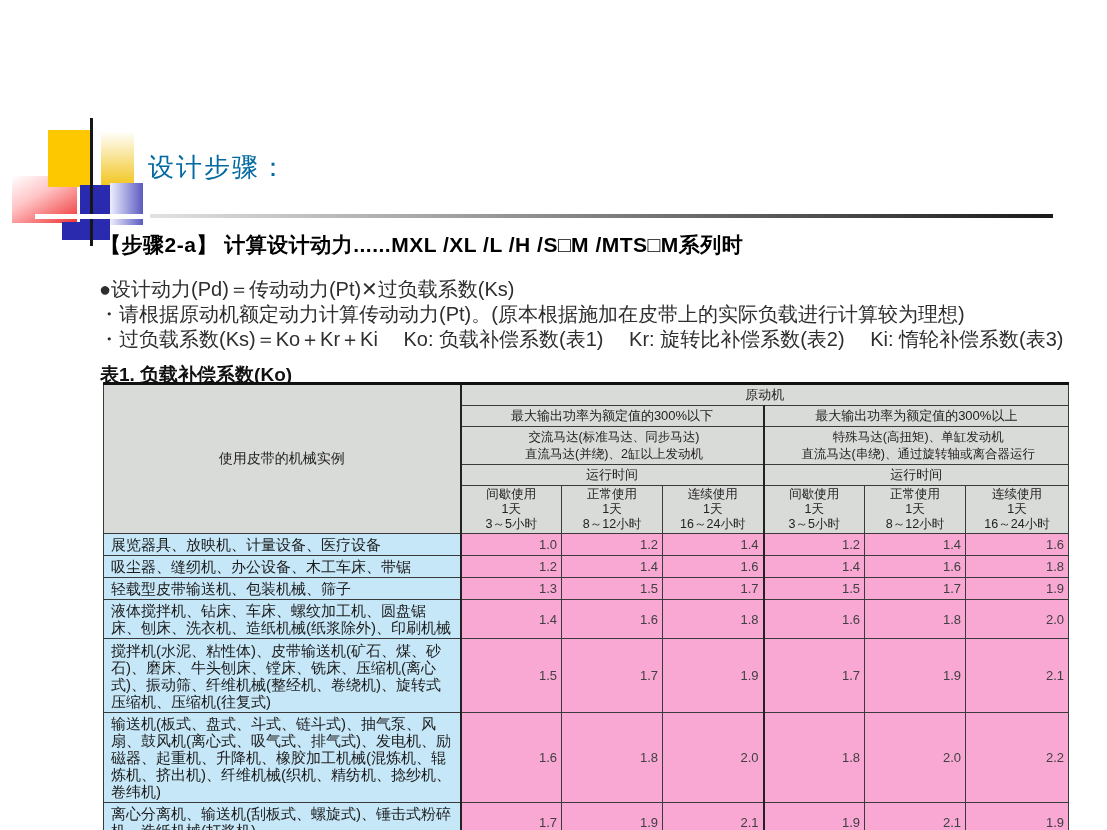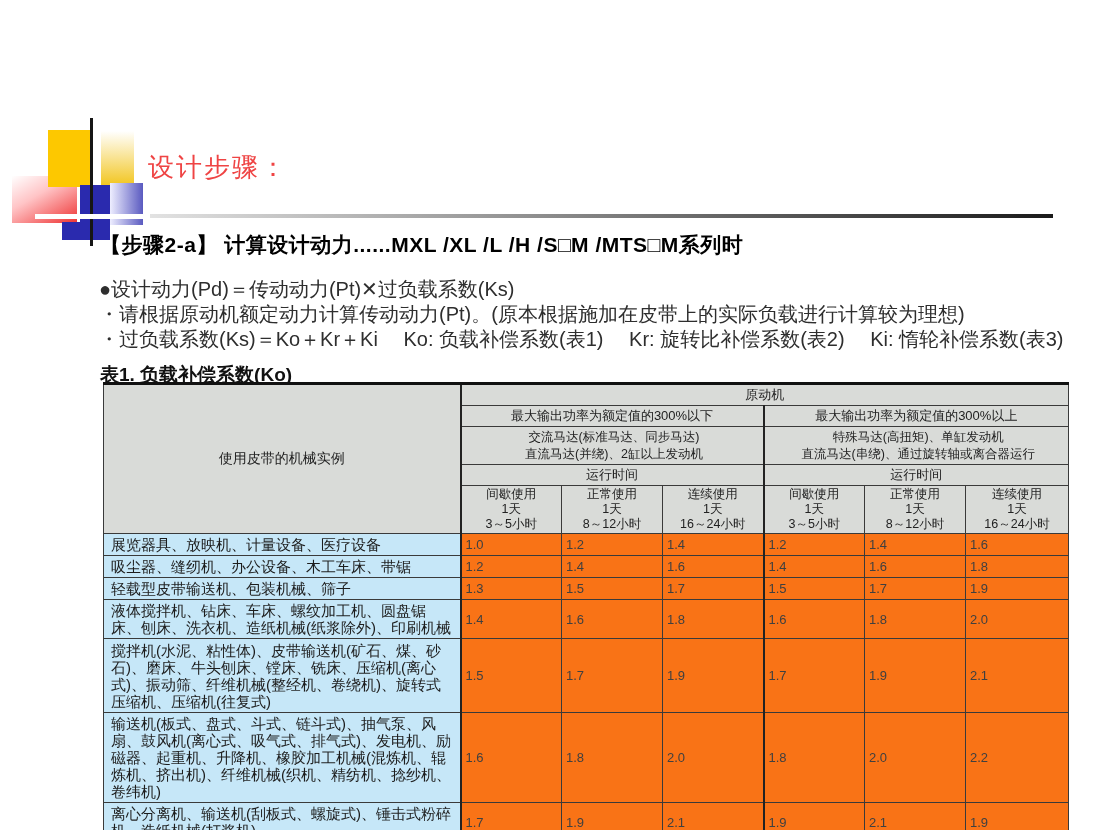--- a/index.html
+++ b/index.html
@@ -16,40 +16,40 @@
   .sq-blue{left:80px;top:185px;width:30px;height:55px;background:#2a2aae;}
   .sq-blue2{left:62px;top:222px;width:31px;height:18px;background:#2a2aae;}
   .sq-bluegrad{left:110px;top:183px;width:33px;height:42px;
           background:linear-gradient(90deg,#eeeeff 0%,#5a5ac0 100%);}
   .vline{position:absolute;left:90px;top:118px;width:3px;height:128px;background:#161616;}
   .white-hline{position:absolute;left:35px;top:214px;width:118px;height:5px;background:#ffffff;}
   .grad-hline{position:absolute;left:150px;top:214px;width:903px;height:4px;
           background:linear-gradient(90deg,#e2e2e2 0%,#8a8a8a 45%,#1a1a1a 100%);}
   
   .page-title{position:absolute;left:148px;top:150px;font-family:"DejaVu Serif","Liberation Serif",serif;
-          font-size:26px;color:#ef4444;letter-spacing:2px;}
+          font-size:26px;color:#0369a1;letter-spacing:2px;}
   .step-heading{position:absolute;left:100px;top:231px;font-size:21px;font-weight:bold;color:#000;
           letter-spacing:0.5px;white-space:nowrap;}
   .bullets{position:absolute;left:99px;top:277px;width:960px;font-size:20px;color:#2e2e2e;}
   .bullet-line{line-height:25px;white-space:nowrap;}
   
   .tbl-caption{position:absolute;left:100px;top:362px;font-size:19px;font-weight:bold;color:#111;}
   table.ko{position:absolute;left:103px;top:382px;border-collapse:collapse;table-layout:fixed;
           width:965px;font-size:13px;color:#222;}
   table.ko td,table.ko th{border:1px solid #3a3a3a;padding:1px 4px;font-weight:normal;}
   table.ko{border-top:3px solid #111;border-bottom:3px solid #111;}
   .head{background:#d9dbd8;text-align:center;}
   .corner{background:#d9dbd8;text-align:center;font-size:14px;border-right:2px solid #222 !important;}
   .motors{text-align:center;font-size:12.5px;line-height:17px;white-space:pre-line;padding-left:8px !important;}
   .usage{line-height:15px;font-size:12.5px;}
   .usage span{display:block;}
   .usage-row td{border-bottom:2px solid #222;}
   .lbl{background:#c6e7f8;text-align:left;font-size:15px;line-height:17px;padding:2px 7px !important;
        border-right:2px solid #222 !important;color:#1d1d1d;}
-  .val{background:#f97316;text-align:left;color:#404040;}
+  .val{background:#f9a8d4;text-align:right;color:#404040;}
   .gdiv{border-left:2px solid #222 !important;}
   .h20{height:18px;} .h22{height:20px;} .h40{height:38px;} .h48{height:46px;}
   .r20{height:18px;} .r34{height:32px;} .r76{height:74px;} .r72{height:70px;} .r31{height:29px;}
 </style>
 </head>
 <body>
 
 <div class="slide">
 
   <div class="decor">

